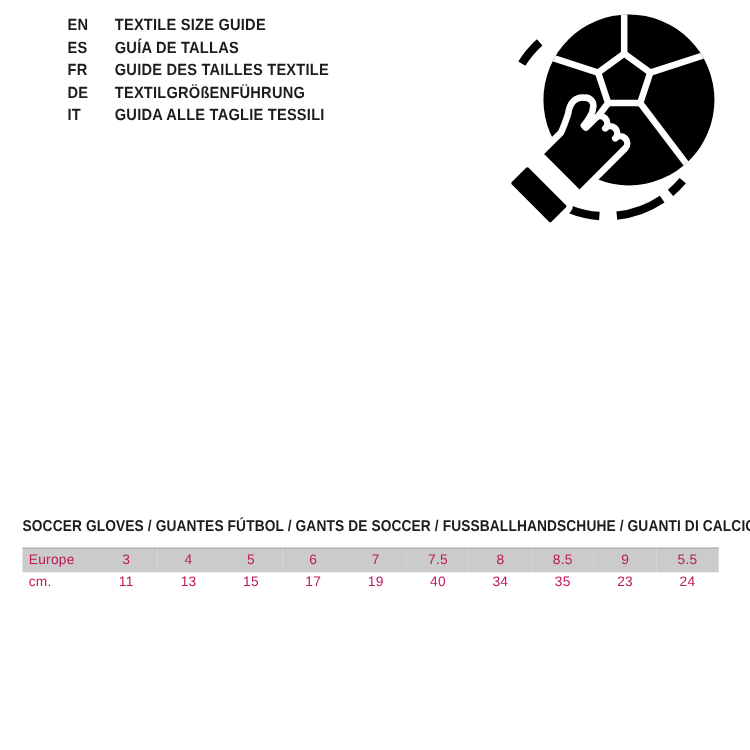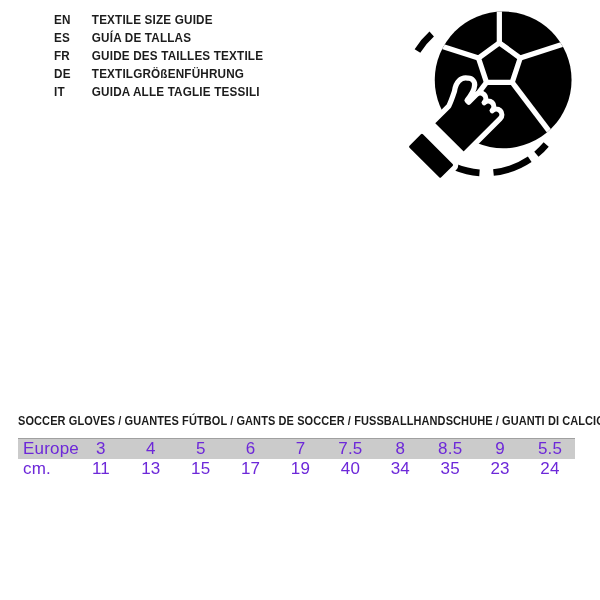--- a/index.html
+++ b/index.html
@@ -72,22 +72,22 @@
     white-space: nowrap;
     transform: scaleX(0.88);
     transform-origin: left center;
     margin-bottom: 10px;
     letter-spacing: 0.1px;
   }
   table.size-table {
     width: 100%;
     border-collapse: collapse;
     table-layout: fixed;
-    font-size: 17px;
-    color: #6d28d9;
+    font-size: 11px;
+    color: #be185d;
   }
   table.size-table td {
     padding: 0;
     text-align: center;
     vertical-align: middle;
     letter-spacing: 0.2px;
   }
   table.size-table td.label-cell {
     text-align: left;
     padding-left: 5px;

